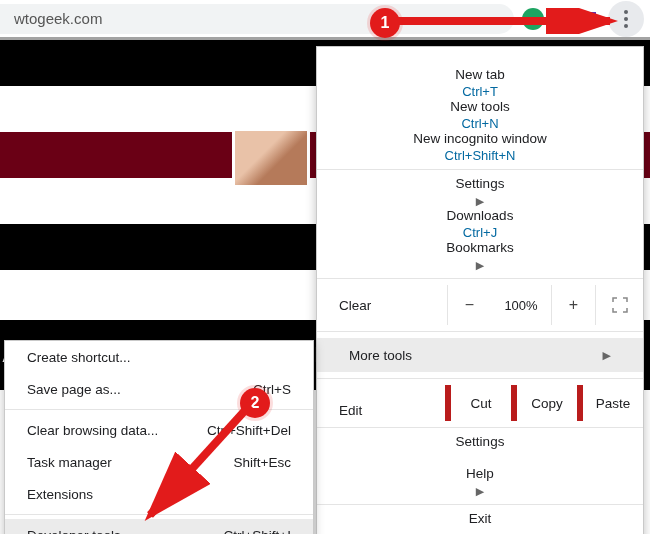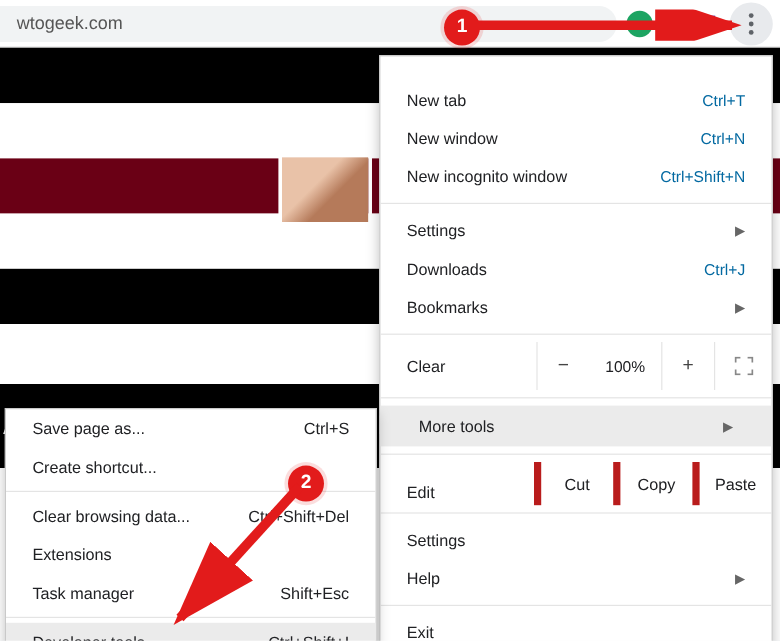--- a/index.html
+++ b/index.html
@@ -1,21 +1,21 @@
 <!DOCTYPE html>
 <html><head>
 <meta charset="utf-8">
 <style>
   * { box-sizing: border-box; margin: 0; padding: 0; font-family: "Segoe UI", Arial, sans-serif; }
   body { width: 650px; height: 534px; overflow: hidden; background: #f1f3f4; position: relative; }
 
   
   .toolbar {
     height: 40px; background: #fff; display: flex; align-items: center;
-    border-bottom: 1px solid #a3a3a3;
+    border-bottom: 3px solid #a3a3a3;
   }
   .address {
     flex: 1; height: 30px; line-height: 30px; padding: 0 14px; font-size: 15px;
     color: #555; background: #f1f3f4; border-radius: 0 15px 15px 0;
     margin-right: 8px;
   }
   .ext-icons { display: flex; align-items: center; gap: 6px; padding-right: 8px; }
   .ext { width: 22px; height: 22px; border-radius: 50%; }
   .ext.green { background: #1da462; }
   .ext.green2 { background: #0f9d58; }
@@ -50,21 +50,21 @@
 
   
   .menu {
     position: absolute; top: 46px; right: 6px; width: 328px; background: #fff;
     border: 1px solid #c9c9c9; box-shadow: 0 4px 10px rgba(0,0,0,0.25);
     font-size: 13.5px; color: #202124;
   }
   .menu .pad-top { height: 20px; }
   .menu .item {
     display: flex; align-items: center; height: 32px; padding: 0 22px;
-    justify-content: space-between; cursor: pointer;
+    justify-content: space-between; cursor: pointer; flex-direction: column;
   }
   .menu .shortcut { color: #0369a1; font-size: 13px; }
   .menu .sep { height: 1px; background: #e4e4e4; margin: 6px 0; }
   .menu .submenu-arrow { color: #666; font-size: 11px; }
   .menu .zoom-row {
     display: flex; align-items: center; height: 40px; padding: 0 0 0 22px;
   }
   .menu .zoom-row .lbl { flex: 1; }
   .menu .zoom-row .zbtn {
     width: 44px; text-align: center; color: #444; cursor: pointer; font-size: 16px;
@@ -139,21 +139,21 @@
   <div class="headline">AKES BEES VERY AGITATED?</div>
 </div>
 
 <div class="menu">
   <div class="pad-top"></div>
   <div class="item">
     <span>New tab</span>
     <span class="shortcut">Ctrl+T</span>
   </div>
   <div class="item">
-    <span>New window</span>
+    <span>New tools</span>
     <span class="shortcut">Ctrl+N</span>
   </div>
   <div class="item">
     <span>New incognito window</span>
     <span class="shortcut">Ctrl+Shift+N</span>
   </div>
   <div class="sep"></div>
   <div class="item">
     <span>Settings</span>
     <span class="submenu-arrow">▶</span>
@@ -201,37 +201,37 @@
     <span class="submenu-arrow">▶</span>
   </div>
   <div class="sep"></div>
   <div class="item">
     <span>Exit</span>
   </div>
 </div>
 
 <div class="submenu">
   <div class="item">
+    <span>Create shortcut...</span>
+  </div>
+  <div class="item">
     <span>Save page as...</span>
     <span class="shortcut">Ctrl+S</span>
   </div>
-  <div class="item">
-    <span>Create shortcut...</span>
-  </div>
   <div class="sep"></div>
   <div class="item">
     <span>Clear browsing data...</span>
     <span class="shortcut">Ctrl+Shift+Del</span>
   </div>
   <div class="item">
-    <span>Extensions</span>
-  </div>
-  <div class="item">
     <span>Task manager</span>
     <span class="shortcut">Shift+Esc</span>
+  </div>
+  <div class="item">
+    <span>Extensions</span>
   </div>
   <div class="sep"></div>
   <div class="item highlight">
     <span>Developer tools</span>
     <span class="shortcut">Ctrl+Shift+I</span>
   </div>
 </div>
 
 <div class="badge" style="top:8px; left:370px;">1</div>
 <div class="badge" style="top:388px; left:240px;">2</div>

